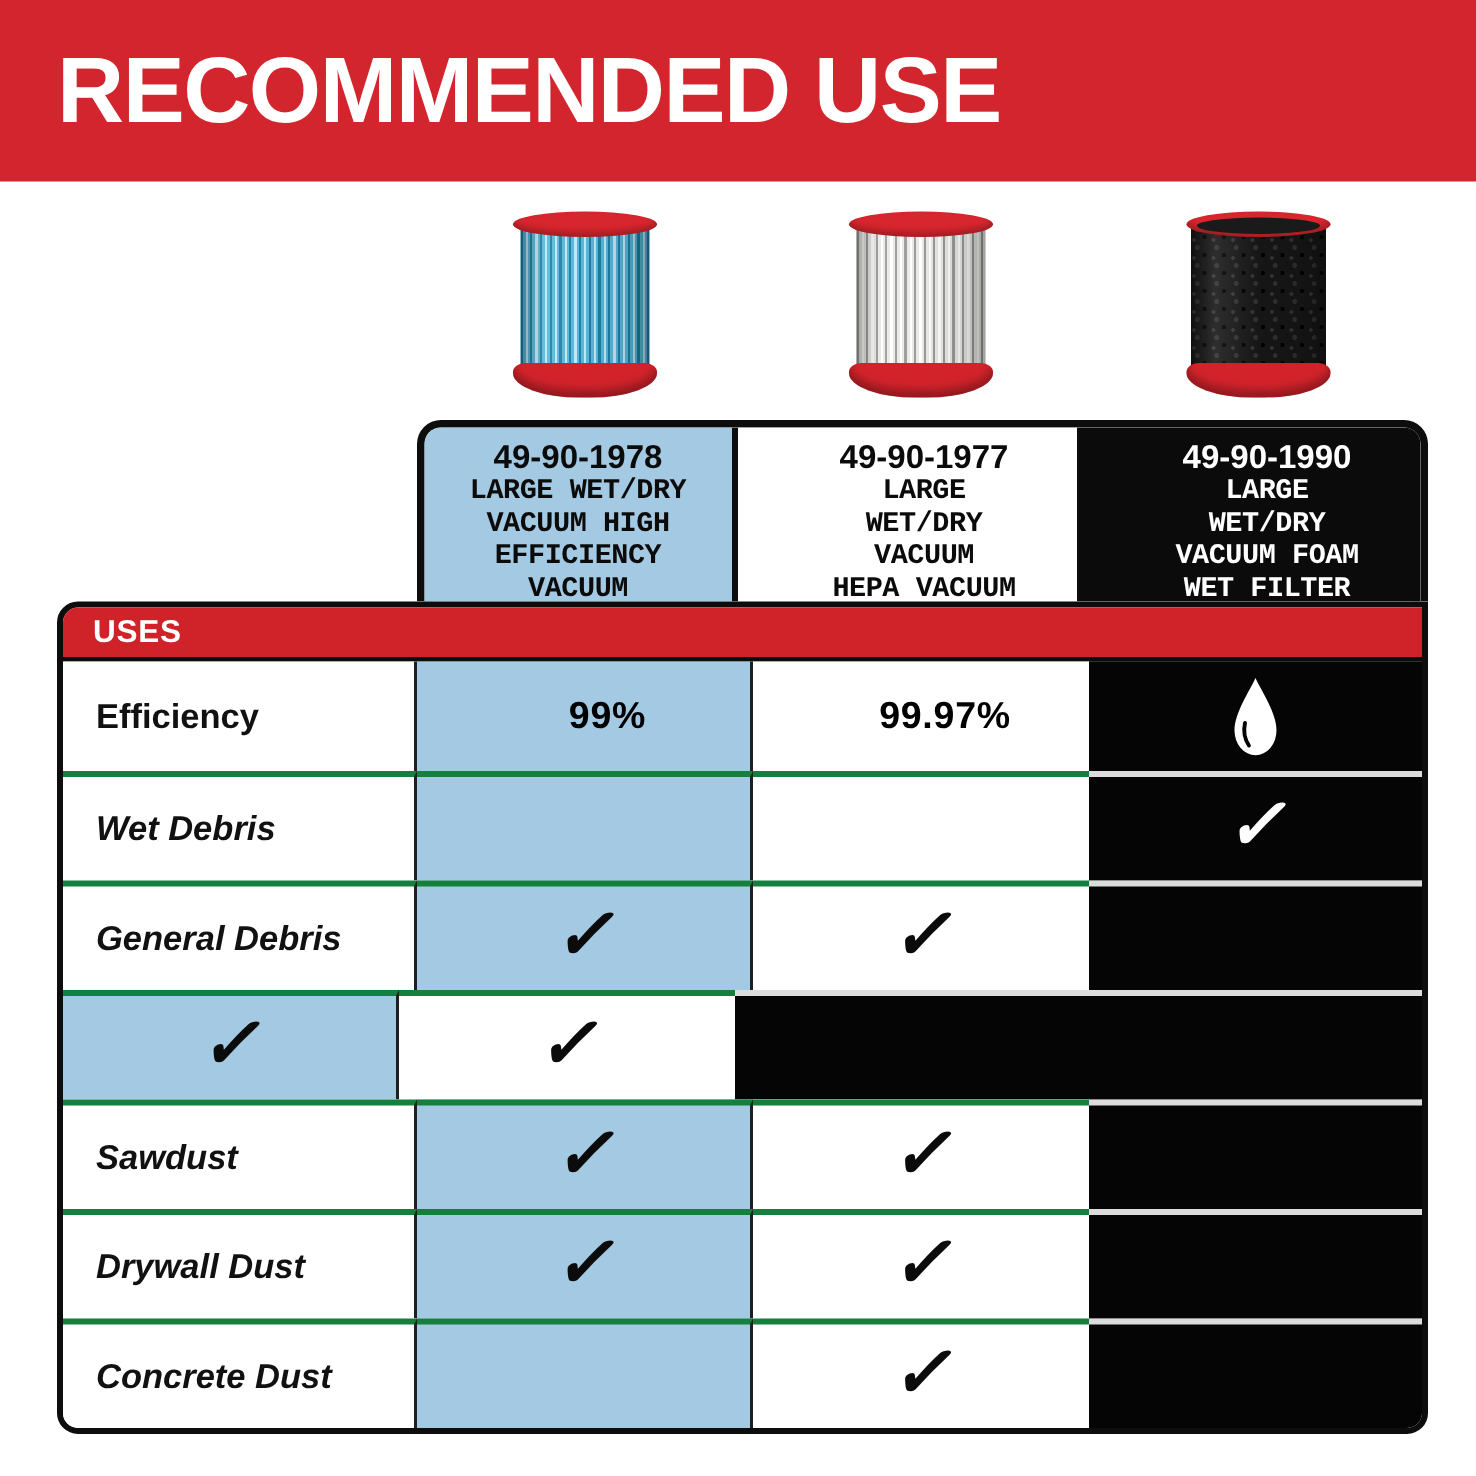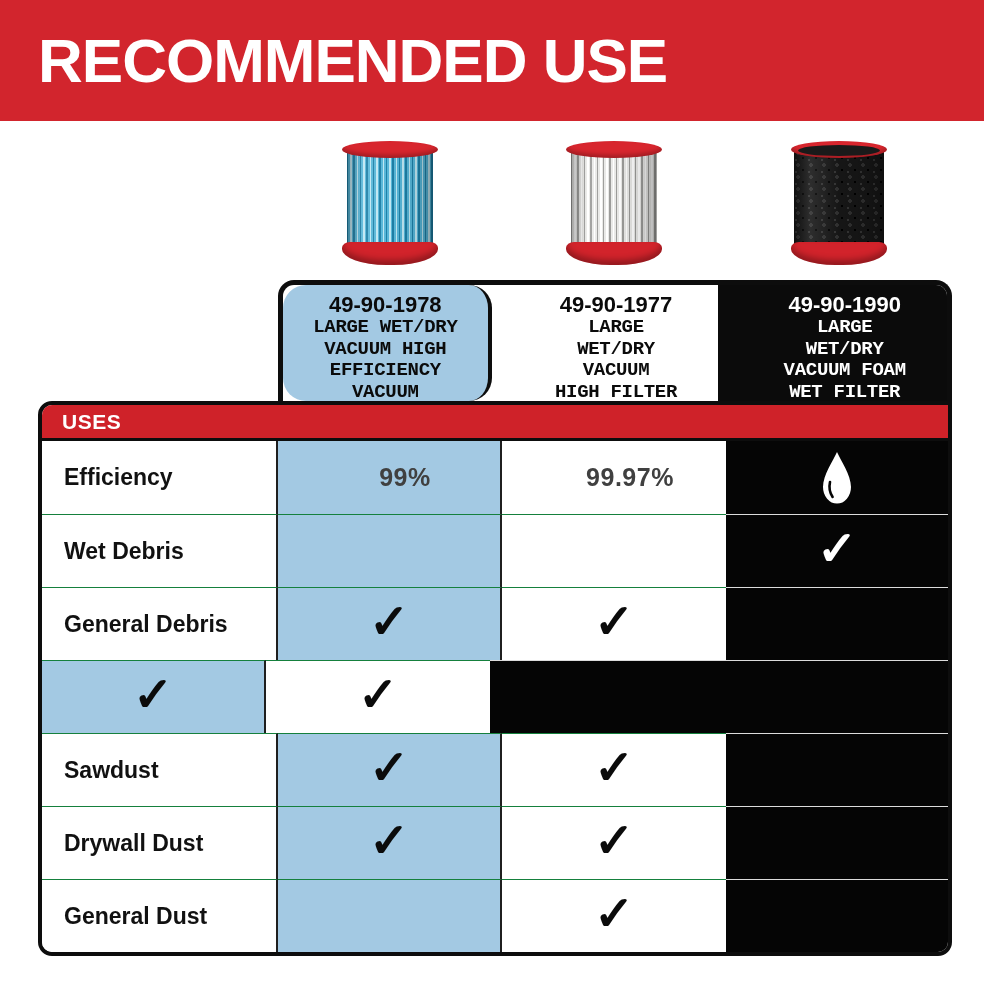--- a/index.html
+++ b/index.html
@@ -35,44 +35,44 @@
                        radial-gradient(circle at 2px 10px,#333333 0 1.2px,transparent 1.3px);
       background-size:13px 12px;}
   .foam-black .cap-top::after{content:"";position:absolute;left:7px;right:7px;top:4px;height:11px;
       background:#1a1a1a;border-radius:50%;}
 
   
   .header-block{position:absolute;left:278px;top:280px;width:674px;height:121px;box-sizing:border-box;
       border:5px solid #0d0d0d;border-bottom:none;border-radius:16px 16px 0 0;overflow:hidden;
       display:flex;}
   .hcell{flex:1 1 0;text-align:center;padding-top:7px;box-sizing:border-box;}
-  .hcell.blue{background:#a3c9e3;color:#0b0b0b;border-right:4px solid #0d0d0d;border-radius:23px;}
+  .hcell.blue{background:#a3c9e3;color:#0b0b0b;border-right:4px solid #0d0d0d;}
   .hcell.white{background:#ffffff;color:#0b0b0b;padding-left:22px;}
   .hcell.black{background:#0b0b0b;color:#ffffff;padding-left:24px;}
   .sku{font-size:22px;font-weight:bold;letter-spacing:0;line-height:1.15;}
   .pname{font-size:19px;font-weight:bold;line-height:1.13;letter-spacing:-0.3px;font-family:Liberation Mono, monospace;}
 
   
   .ctable{position:absolute;left:38px;top:401px;width:914px;height:555px;box-sizing:border-box;
       border:4px solid #0d0d0d;border-radius:14px 0 14px 14px;overflow:hidden;background:#ffffff;
       display:flex;flex-direction:column;}
   .uses-bar{height:33px;flex:0 0 33px;background:#cf2229;border-bottom:3px solid #0d0d0d;
       display:flex;align-items:center;padding-left:20px;color:#ffffff;
       font-size:21px;font-weight:bold;letter-spacing:0.5px;text-align:center;}
   .rows{flex:1 1 auto;display:flex;flex-direction:column;}
   .row{flex:1 1 0;display:flex;min-height:0;}
   .cell{box-sizing:border-box;display:flex;align-items:center;justify-content:center;}
   .cell.label{width:236px;justify-content:flex-start;padding-left:22px;background:#ffffff;
       color:#111111;font-size:23px;font-weight:bold;border-right:2px solid #1f1f1f;}
   .cell.cblue{width:224px;background:#a3c9e3;border-right:2px solid #1f1f1f;}
   .cell.cwhite{width:224px;background:#ffffff;}
   .cell.cblack{flex:1 1 auto;background:#050505;}
-  .row + .row .cell{border-top:1px solid #15803d;}
+  .row + .row .cell{border-top:4px solid #15803d;font-style:italic;}
   .row + .row .cell.cblack{border-top-color:#dcdcdc;}
-  .val{font-size:25px;font-weight:bold;color:#404040;letter-spacing:0.5px;margin-left:32px;}
+  .val{font-size:25px;font-weight:bold;color:#000000;letter-spacing:0.5px;margin-left:32px;}
   .check{font-size:48px;font-weight:bold;color:#0b0b0b;line-height:1;transform:translateY(-2px);}
   .cblack .check{color:#ffffff;}
   .drop-svg{width:36px;height:54px;display:block;}
 </style>
 </head>
 <body>
 
 <div class="stage">
 
   <div class="banner">
@@ -101,21 +101,21 @@
       <div class="pname">LARGE WET/DRY</div>
       <div class="pname">VACUUM HIGH</div>
       <div class="pname">EFFICIENCY</div>
       <div class="pname">VACUUM</div>
     </div>
     <div class="hcell white">
       <div class="sku">49-90-1977</div>
       <div class="pname">LARGE</div>
       <div class="pname">WET/DRY</div>
       <div class="pname">VACUUM</div>
-      <div class="pname">HIGH FILTER</div>
+      <div class="pname">HEPA VACUUM</div>
     </div>
     <div class="hcell black">
       <div class="sku">49-90-1990</div>
       <div class="pname">LARGE</div>
       <div class="pname">WET/DRY</div>
       <div class="pname">VACUUM FOAM</div>
       <div class="pname">WET FILTER</div>
     </div>
   </div>
 
@@ -187,21 +187,21 @@
         <div class="cell cblue">
           <span class="check">✓</span>
         </div>
         <div class="cell cwhite">
           <span class="check">✓</span>
         </div>
         <div class="cell cblack"></div>
       </div>
 
       <div class="row">
-        <div class="cell label">General Dust</div>
+        <div class="cell label">Concrete Dust</div>
         <div class="cell cblue"></div>
         <div class="cell cwhite">
           <span class="check">✓</span>
         </div>
         <div class="cell cblack"></div>
       </div>
 
     </div>
   </div>
 

